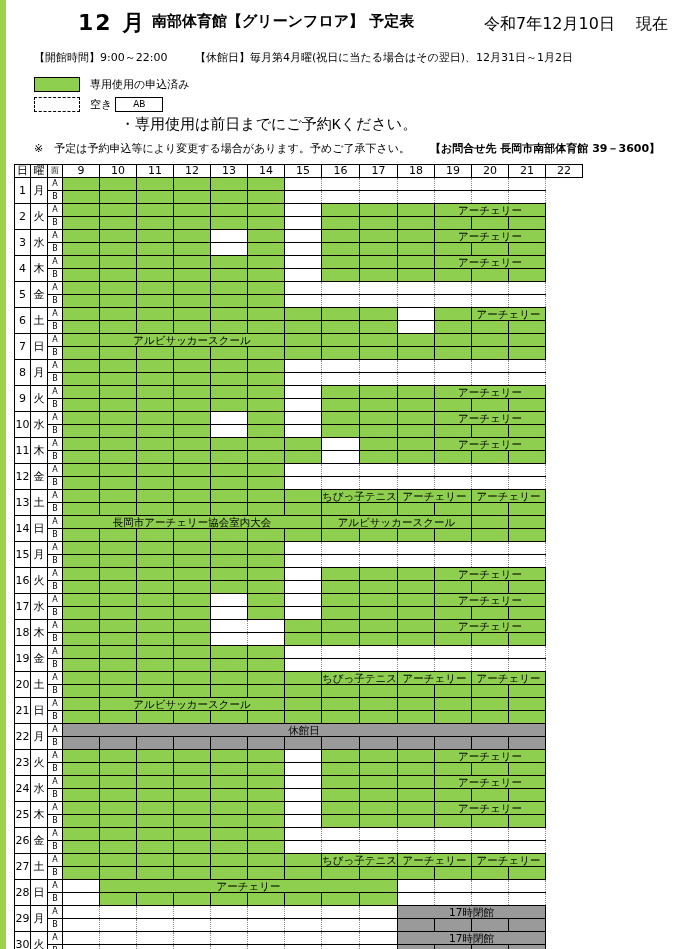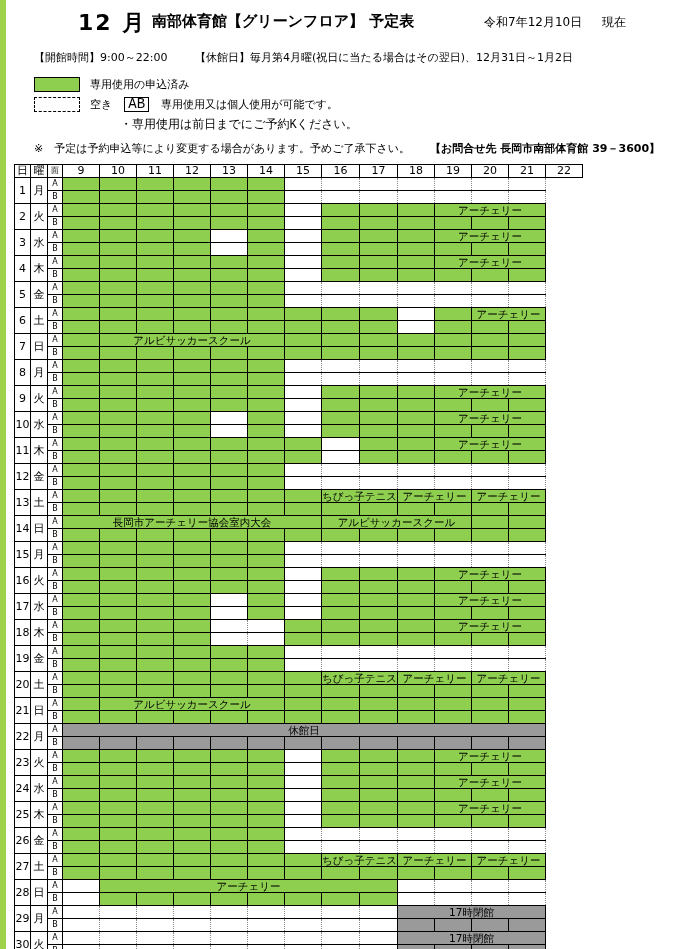--- a/index.html
+++ b/index.html
@@ -23,40 +23,40 @@
   .month{
     position:absolute;left:72px;top:8px;
     font-size:22px;font-weight:bold;letter-spacing:2px;
   }
   .title{
     position:absolute;left:146px;top:12px;
     font-size:15px;font-weight:bold;text-align:center;
   }
   .asof{
     position:absolute;left:478px;top:14px;
-    font-size:12px;
+    font-size:16px;
   }
   .asof .now{margin-left:16px;}
   .line2{
     position:absolute;left:28px;top:50px;font-size:11px;
   }
   .line2 .seg2{margin-left:24px;}
   
   .legend{position:absolute;left:28px;top:76px;font-size:11px;font-family:Liberation Mono, monospace;}
   .legrow{display:flex;align-items:center;height:17px;margin-bottom:3px;}
   .swatch{
     width:44px;height:13px;background:#8fcf4f;border:1px solid #000;
     margin-right:10px;
   }
   .swatch.empty{background:#fff;border:1px dashed #000;}
   .abbox{
-    display:inline-block;border:1px solid #000;font-size:14px;
-    padding:0 3px;margin:0 12px;line-height:13px;
-  }
-  .legnote{margin-left:86px;font-size:12px;}
+    display:inline-block;border:1px solid #000;font-size:10px;
+    padding:0 17px;margin:0 3px;line-height:13px;
+  }
+  .legnote{margin-left:86px;font-size:15px;}
   .note{
     position:absolute;left:28px;top:141px;font-size:11px;
   }
   .contact{
     position:absolute;left:424px;top:141px;font-size:11px;font-weight:bold;
   }
   
   .tblwrap{
     position:absolute;left:8px;top:164px;
   }
@@ -112,21 +112,20 @@
 
   <div class="legend">
     <div class="legrow">
       <span class="swatch"></span>
       <span>専用使用の申込済み</span>
     </div>
     <div class="legrow">
       <span class="swatch empty"></span>
       <span>空き</span>
       <span class="abbox">AB</span>
-      <span>専用使用又は個人使用が可能です。</span>
     </div>
     <div class="legrow">
       <span class="legnote">・専用使用は前日までにご予約Kください。</span>
     </div>
   </div>
 
   <div class="note">※　予定は予約申込等により変更する場合があります。予めご了承下さい。</div>
   <div class="contact">【お問合せ先  長岡市南部体育館  39－3600】</div>
 
   <div class="tblwrap">

